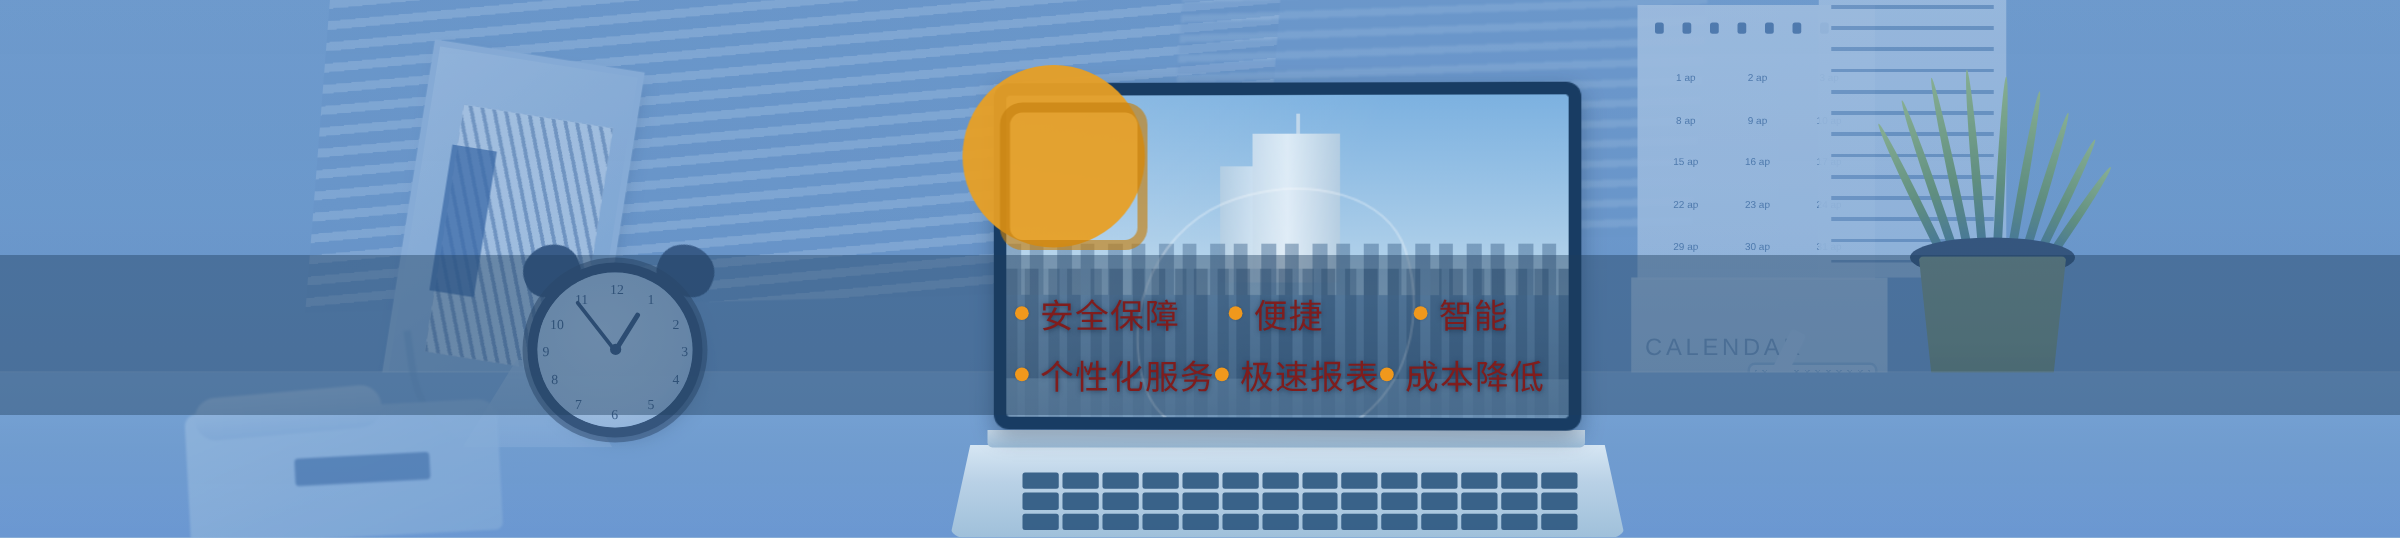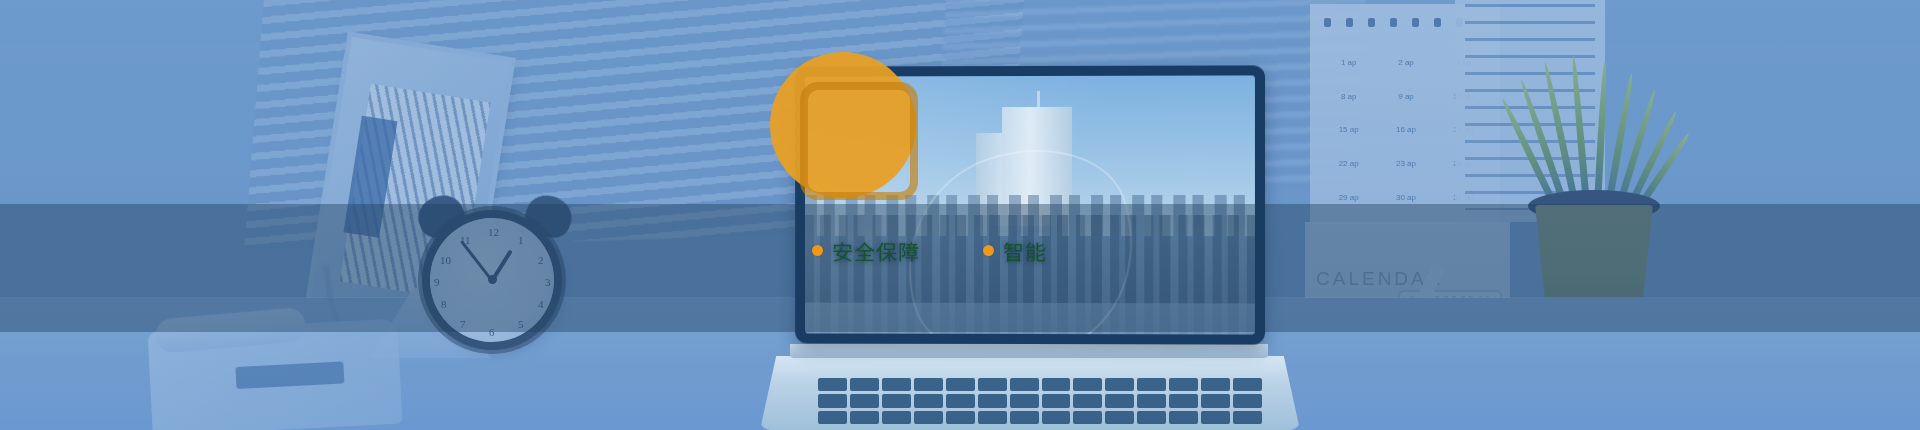--- a/index.html
+++ b/index.html
@@ -323,21 +323,21 @@
     position:absolute;left:842px;top:92px;
     font-size:58px;line-height:1;font-weight:bold;color:#ffffff;
     letter-spacing:3px;
     text-shadow:0 2px 6px rgba(12,34,58,.45);
     font-family:"Liberation Sans","DejaVu Sans",sans-serif;
   }
   .features{
     position:absolute;left:812px;top:226px;width:420px;
   }
   .frow{display:flex;align-items:center;height:49px;}
-  .fitem{display:flex;align-items:center;color:#14532d;font-size:21px;letter-spacing:1px;
+  .fitem{display:flex;align-items:center;color:#7f1d1d;font-size:27px;letter-spacing:1px;
          text-shadow:0 1px 4px rgba(10,30,52,.55);white-space:nowrap;}
   .dot{
     width:11px;height:11px;border-radius:50%;
     background:#f0981c;margin-right:9px;flex:none;
     box-shadow:0 0 2px rgba(0,0,0,.2);
   }
   .fitem.i0{width:171px;}
   .fitem.i1{width:148px;}
   .fitem.i2{width:auto;}
 
@@ -516,21 +516,39 @@
   <div class="band"></div>
 
   <div class="content">
 
     <div class="features">
       <div class="frow r1">
         <div class="fitem i0">
           <span class="dot"></span>
           <span>安全保障</span>
         </div>
+        <div class="fitem i1">
+          <span class="dot"></span>
+          <span>便捷</span>
+        </div>
         <div class="fitem i2">
           <span class="dot"></span>
           <span>智能</span>
         </div>
       </div>
+      <div class="frow r2">
+        <div class="fitem i0">
+          <span class="dot"></span>
+          <span>个性化服务</span>
+        </div>
+        <div class="fitem i1">
+          <span class="dot"></span>
+          <span>极速报表</span>
+        </div>
+        <div class="fitem i2">
+          <span class="dot"></span>
+          <span>成本降低</span>
+        </div>
+      </div>
     </div>
   </div>
 
 </div>
 
 </body></html>

